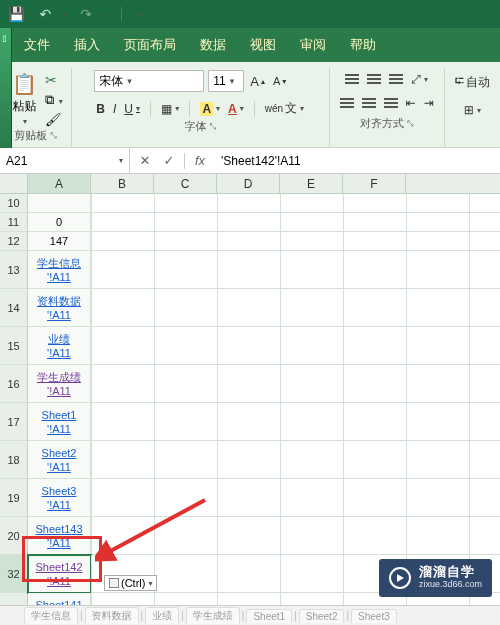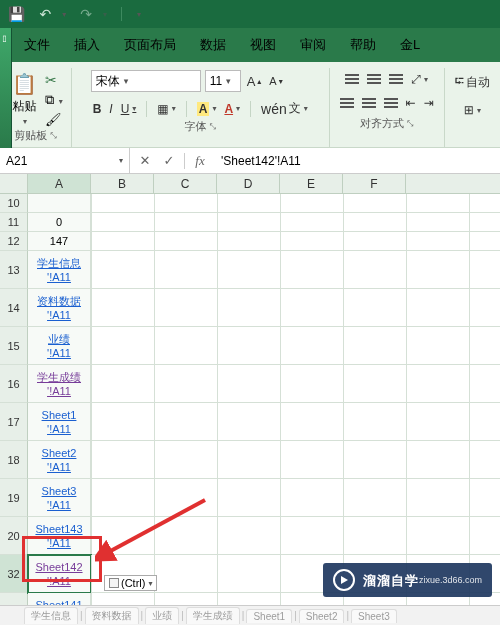--- a/index.html
+++ b/index.html
@@ -8,21 +8,21 @@
   .titlebar { background: #1a6b3f; height: 28px; display: flex; align-items: center; padding: 0 8px; gap: 14px; }
   .titlebar .icon { color: #cde6d7; font-size: 14px; }
   .titlebar .ctrl-group { display: flex; gap: 10px; align-items: center; }
   .tb-divider { width:1px; height:14px; background:#3d8a5f; }
 
   .sidebar-vert { position: absolute; left:0; top:28px; width:12px; height:120px; background:linear-gradient(#3fa86a,#2a7a4a); border-right:1px solid #145233; }
   .sidebar-vert span { color:#fff; font-size:8px; writing-mode:vertical-rl; display:block; padding-top:6px;}
 
   .menubar { background: #2a7a4a; height: 34px; display: flex; align-items: center; }
   .menubar .mspace { width:12px; }
-  .menubar .item { color: #000000; font-size: 13px; padding: 0 12px; height:34px; display:flex; align-items:center; }
+  .menubar .item { color: #fef9c3; font-size: 13px; padding: 0 12px; height:34px; display:flex; align-items:center; }
   .menubar .item.active { background: #eaf3ea; color: #2a5c3d; }
 
   .ribbon { background: #eaf3ea; height: 86px; border-bottom: 1px solid #c9d8c9; display: flex; padding-top:6px;}
   .group { border-right: 1px solid #c9d8c9; padding: 2px 8px 0 8px; display:flex; flex-direction:column; align-items:center; }
   .group-body { flex:1; display:flex; align-items:center; gap:4px; }
   .group-label { font-size: 11px; color:#555; padding-bottom:16px; display:flex; align-items:center; gap:2px;}
   .grp { display:flex; flex-direction:column; gap:4px; }
   .row { display:flex; align-items:center; gap:4px; }
   .btn { background:#eaf3ea; border:none; padding:2px; font-size:12px; color:#333; display:inline-flex; align-items:center; gap:2px;}
   .combo { background:#fff; border:1px solid #bbb; height:22px; font-size:12px; display:flex; align-items:center; padding:0 4px; gap:4px;}
@@ -69,21 +69,21 @@
 
   .redbox { position:absolute; border:3px solid #e03030; pointer-events:none;}
   .arrow { position:absolute; pointer-events:none;}
 
   .ctrlpop { position:absolute; background:#fff; border:1px solid #aaa; font-size:11px; padding:1px 4px; display:flex; align-items:center; gap:2px;}
   .ctrlpop .sq{width:10px;height:10px;border:1px solid #888;background:#f4f4f4;}
 
   .watermark { position:absolute; right:8px; bottom:28px; background:rgba(30,55,95,.92); color:#fff; padding:6px 10px; font-size:11px; border-radius:3px; display:flex; align-items:center; gap:8px;}
   .watermark .play{width:22px;height:22px;border:2px solid #fff;border-radius:50%;display:flex;align-items:center;justify-content:center;}
   .watermark .tri{width:0;height:0;border-left:7px solid #fff;border-top:4px solid transparent;border-bottom:4px solid transparent;margin-left:2px;}
-  .wm-text{display:flex;line-height:13px;}
+  .wm-text{display:flex;flex-direction:column;line-height:13px;}
   .wm-text .t{font-size:13px;font-weight:bold;letter-spacing:1px;}
   .wm-text .s{font-size:9px;opacity:.85;}
 
   .sheettabs { position:absolute; left:0; right:0; bottom:0; height:20px; background:#f2f2f2; border-top:1px solid #ccc; display:flex; align-items:center; font-size:10px; color:#555; padding-left:24px; gap:2px; white-space:nowrap; overflow:hidden;}
   .stab{border:1px solid #ccc;border-bottom:none;padding:1px 6px;background:#fff;border-radius:3px 3px 0 0;}
   .stab.dim{opacity:.55}
   .stsep{color:#bbb;}
 </style>
 </head>
 <body>
@@ -108,21 +108,20 @@
 
 <div class="menubar">
   <div class="mspace"></div>
   <div class="item">文件</div>
   <div class="item">插入</div>
   <div class="item">页面布局</div>
   <div class="item">数据</div>
   <div class="item">视图</div>
   <div class="item">审阅</div>
   <div class="item">帮助</div>
-  <div class="item">金L</div>
 </div>
 
 <div class="ribbon">
   <div class="group">
     <div class="group-body">
       <div class="big-btn">
         <span class="ic">📋</span>
         <span>粘贴</span>
         <span class="dd">▾</span>
       </div>
@@ -164,21 +163,21 @@
         <span style="width:1px;height:16px;background:#c5d5c5;margin:0 4px"></span>
         <span class="btn">
             <span class="fill-a">A</span>
             <span class="dd">▾</span>
           </span>
         <span class="btn">
             <span class="colA underline-a">A</span>
             <span class="dd">▾</span>
           </span>
         <span style="width:1px;height:16px;background:#c5d5c5;margin:0 4px"></span>
-        <span class="btn"><sup style="font-size:14px">wén</sup>文<span class="dd">▾</span></span>
+        <span class="btn"><sup style="font-size:10px">wén</sup>文<span class="dd">▾</span></span>
       </div>
     </div>
     <div class="group-label">
         <span>字体</span>
         <span class="dd">⤡</span>
       </div>
   </div>
 
   <div class="group">
     <div class="group-body" style="flex-direction:column; gap:6px;">
@@ -237,21 +236,21 @@
 
 <div class="namebar">
   <div class="namebox">
     <span>A21</span>
       <span class="dd">▾</span>
   </div>
   <div class="fxarea">
     <span class="ic">✕</span>
     <span class="ic">✓</span>
     <span class="sep"></span>
-    <span class="ic" style="font-style:italic;font-family:Liberation Serif, serif">fx</span>
+    <span class="ic" style="font-style:italic;font-family:Liberation Sans, sans-serif">fx</span>
     <span class="formula">'Sheet142'!A11</span>
   </div>
 </div>
 
 <div class="sheet" style="height:431px;">
   <div class="corner"></div>
   <div class="colheads">
     <div class="rh-space"></div>
     <div class="ch sel">A</div>
     <div class="ch">B</div>

